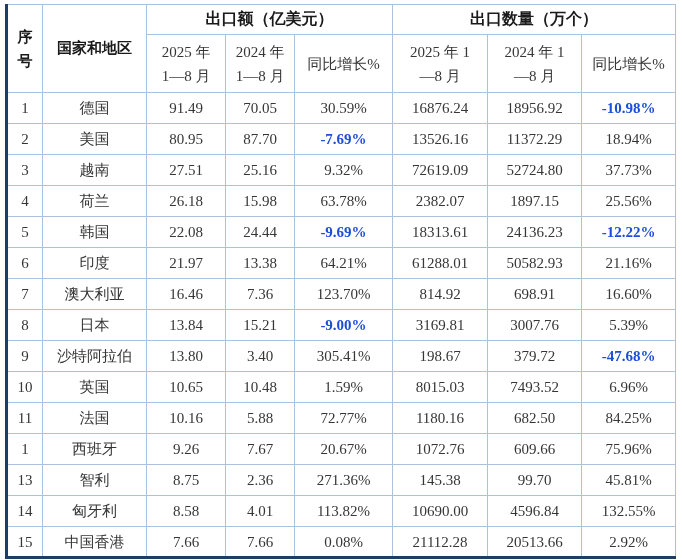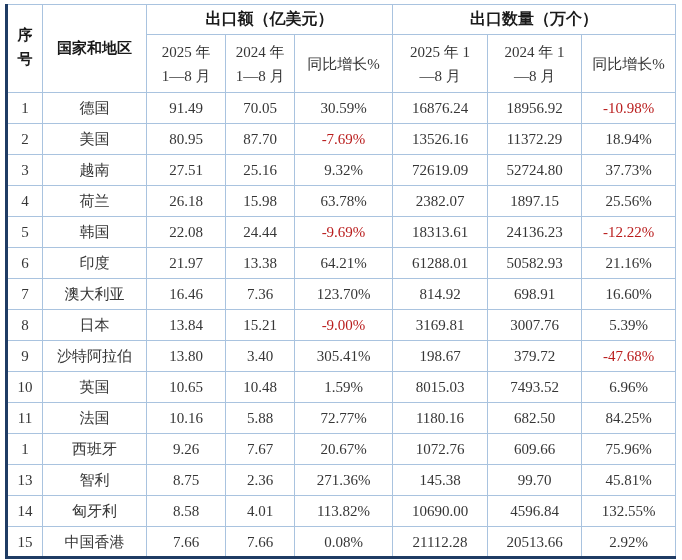--- a/index.html
+++ b/index.html
@@ -46,37 +46,36 @@
     margin-top: 48px;
   }
   tr.group-row { height: 30px; }
   tr.sub-row   { height: 58px; }
   tr.data-row  { height: 31px; }
   th.seq-head {
     font-size: 15px;
     line-height: 1.6;
     word-break: break-all;
     padding: 8px 9px;
-    font-family: Liberation Mono, monospace;
   }
   th.country-head { font-size: 15px; }
   th.sub-head {
     font-weight: normal;
     color: #363636;
     font-size: 15px;
     line-height: 24px;
     white-space: pre-line;
   }
   td {
     font-size: 15px;
     line-height: 1.2;
   }
   td.neg {
-    color: #b91c1c;
-    font-weight: normal;
+    color: #1d4ed8;
+    font-weight: bold;
   }
 </style>
 </head>
 <body>
 
 <div class="canvas">
   <table class="export-table">
     <colgroup>
       <col style="width:36px">
       <col style="width:104px">

